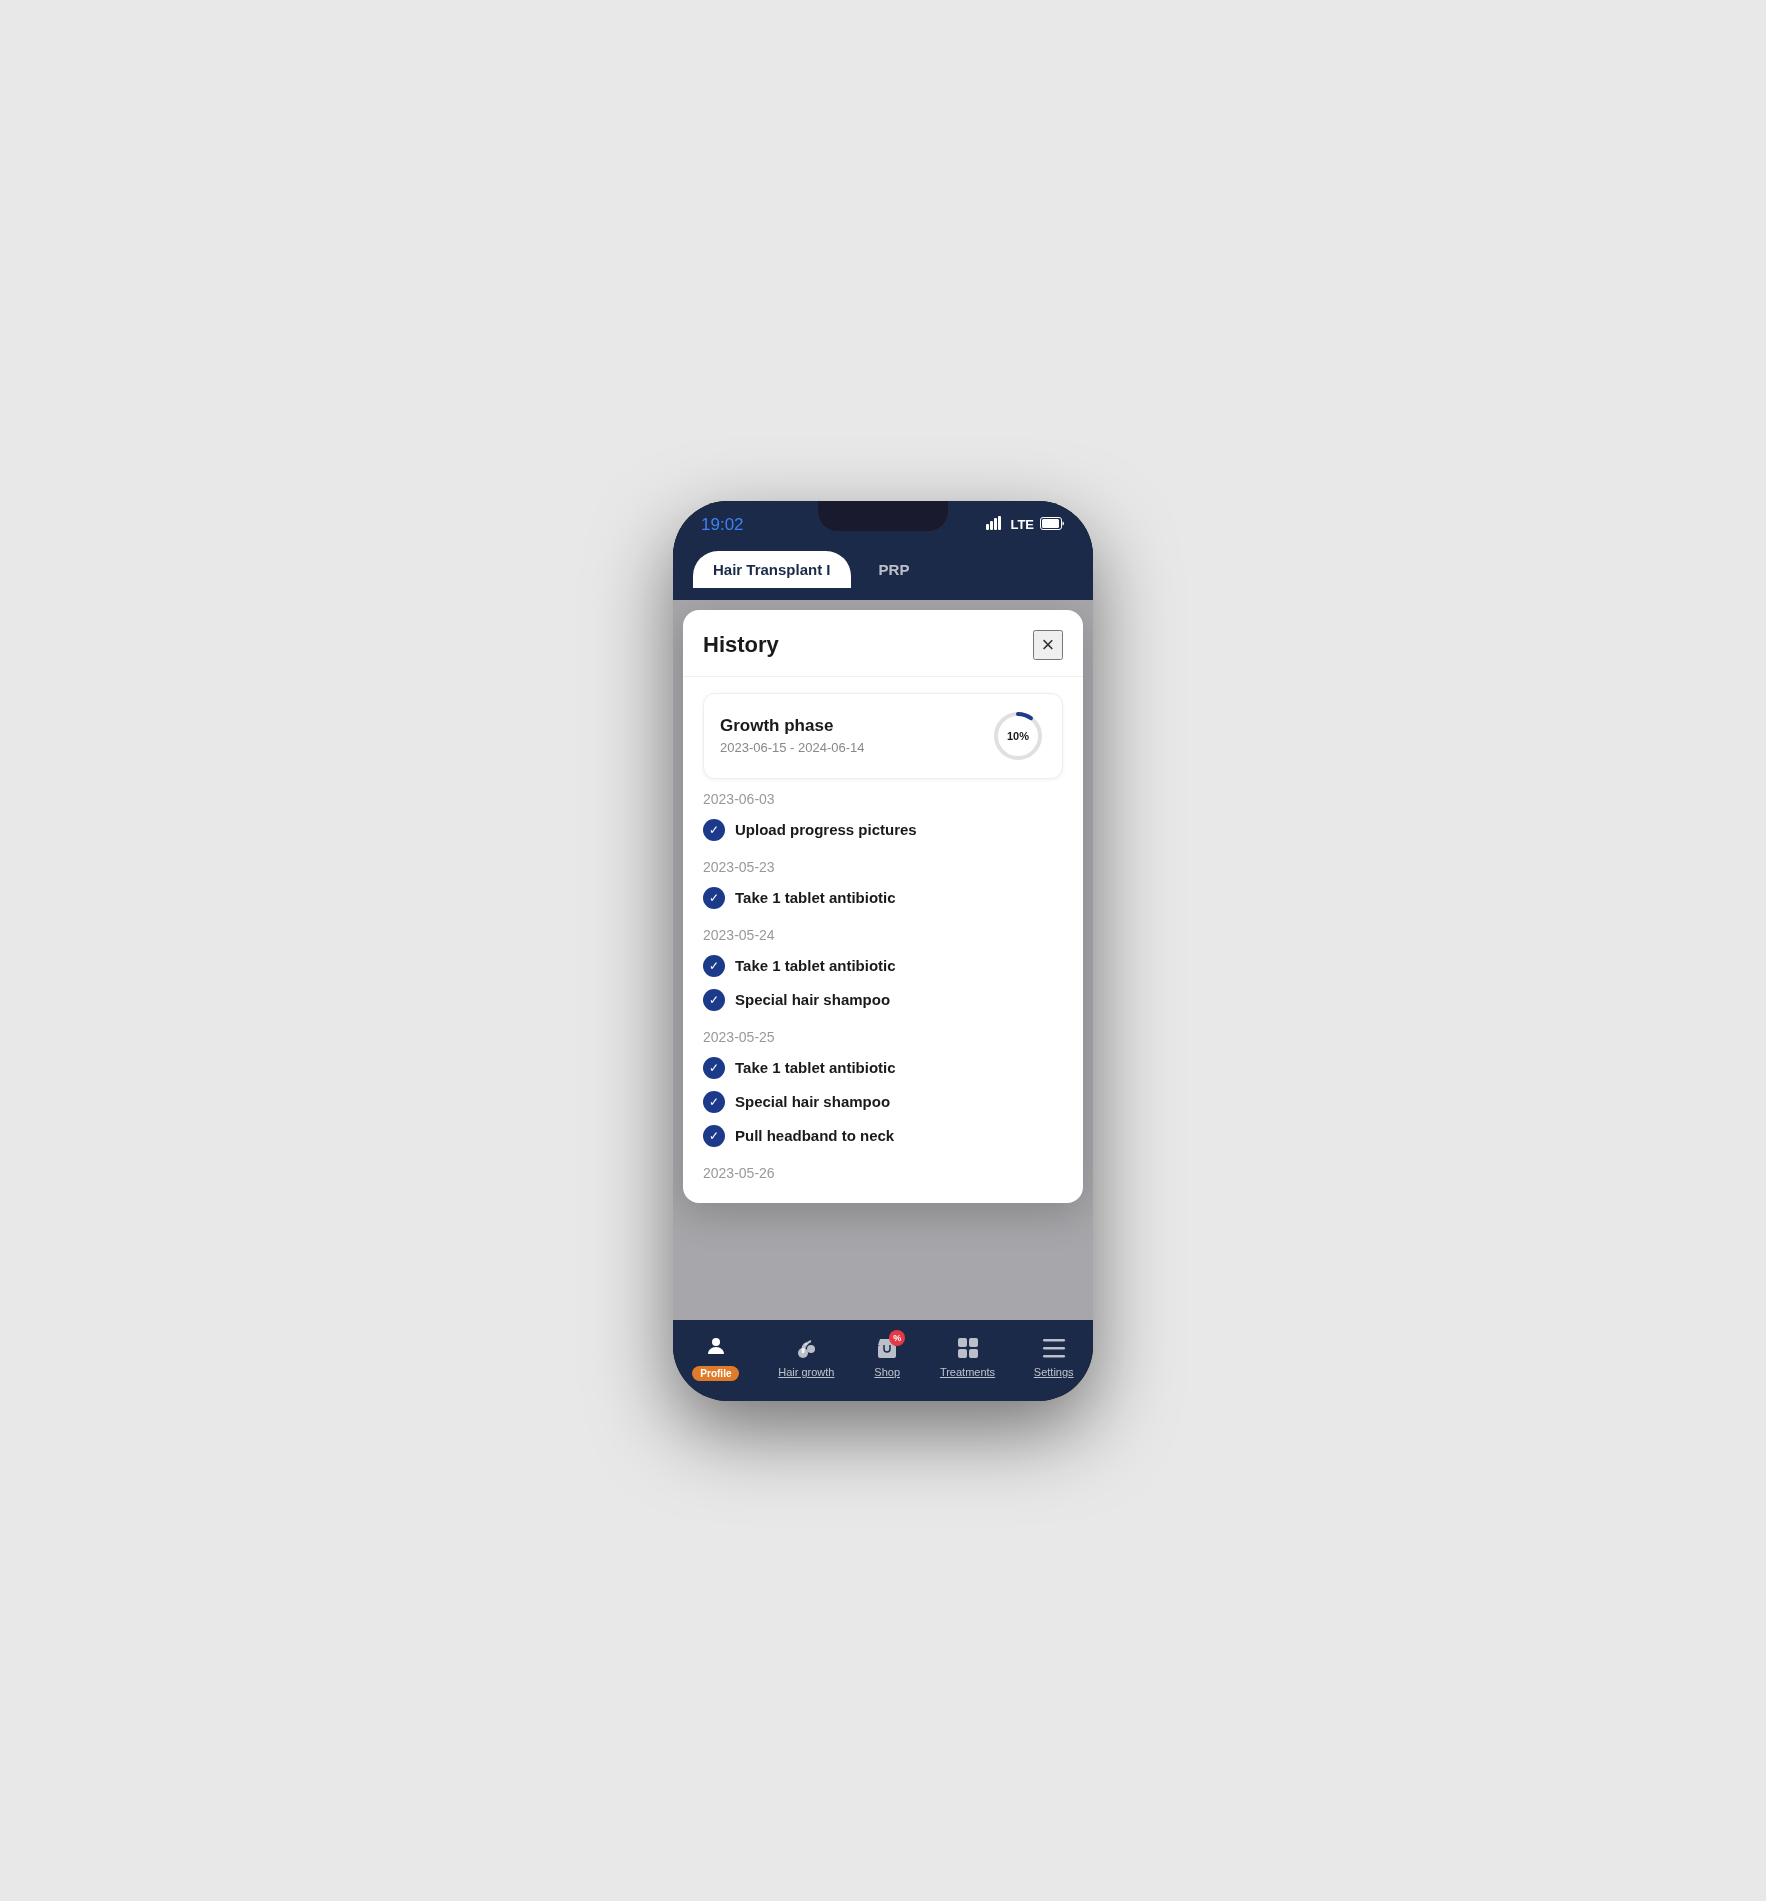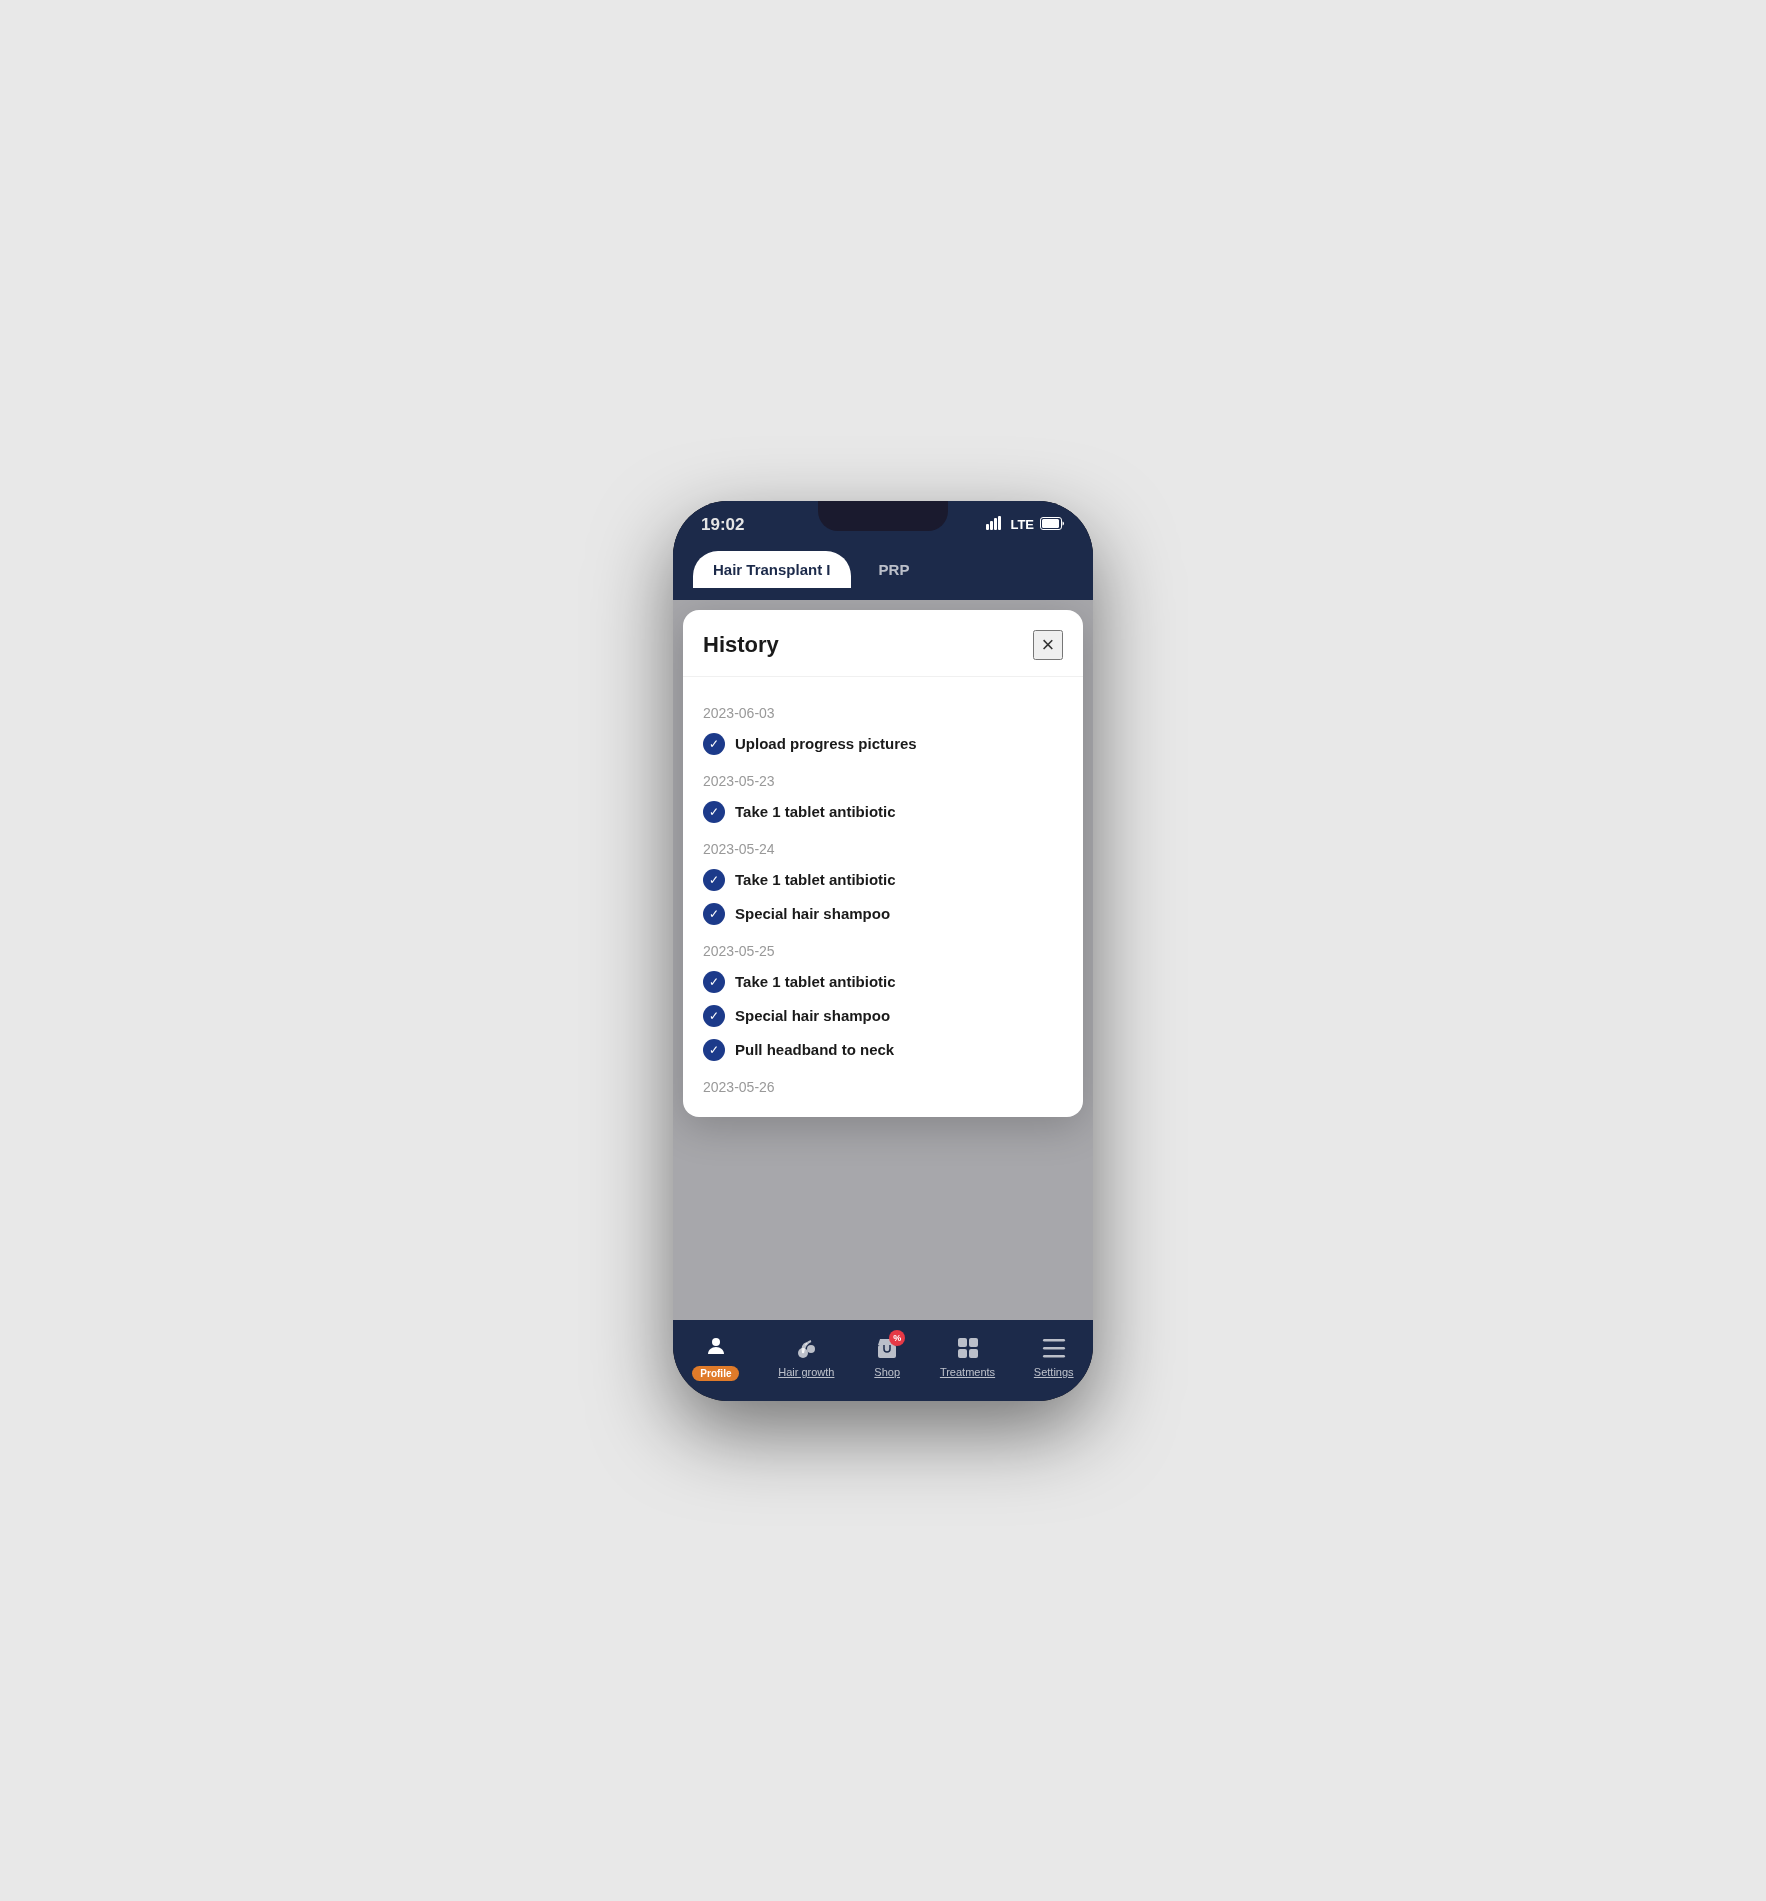--- a/index.html
+++ b/index.html
@@ -62,23 +62,23 @@
     .status-bar {
       background: #1c2a4a;
       padding: 14px 28px 8px;
       display: flex;
       justify-content: space-between;
       align-items: center;
       flex-shrink: 0;
     }
 
     .status-time {
-      color: #e5e5e5;
+      color: #3b82f6;
       font-size: 17px;
-      font-weight: 700;
+      font-weight: 400;
     }
 
     .status-icons {
       display: flex;
       align-items: center;
       gap: 6px;
       color: white;
       font-size: 13px;
     }
 
@@ -376,20 +376,33 @@
       <div class="modal-overlay">
         <div class="modal">
 
           <div class="modal-header">
             <span class="modal-title">History</span>
             <button class="modal-close">×</button>
           </div>
 
           <div class="modal-body">
 
+            <div class="phase-card">
+              <div class="phase-info">
+                <div class="phase-name">Growth phase</div>
+                <div class="phase-date">2023-06-15 - 2024-06-14</div>
+              </div>
+              <div class="circle-progress">
+                <svg width="56" height="56" viewBox="0 0 56 56">
+                  <circle cx="28" cy="28" r="22" fill="none" stroke="#e0e0e0" stroke-width="4"></circle>
+                  <circle cx="28" cy="28" r="22" fill="none" stroke="#1c3a8a" stroke-width="4" stroke-dasharray="138.2" stroke-dashoffset="124.4" stroke-linecap="round"></circle>
+                </svg>
+                <div class="percent-text">10%</div>
+              </div>
+            </div>
 
             <div>
               <div class="date-label">2023-06-03</div>
               <div class="task-item">
                 <div class="check-icon">✓</div>
                 <span class="task-text">Upload progress pictures</span>
               </div>
             </div>
 
 

